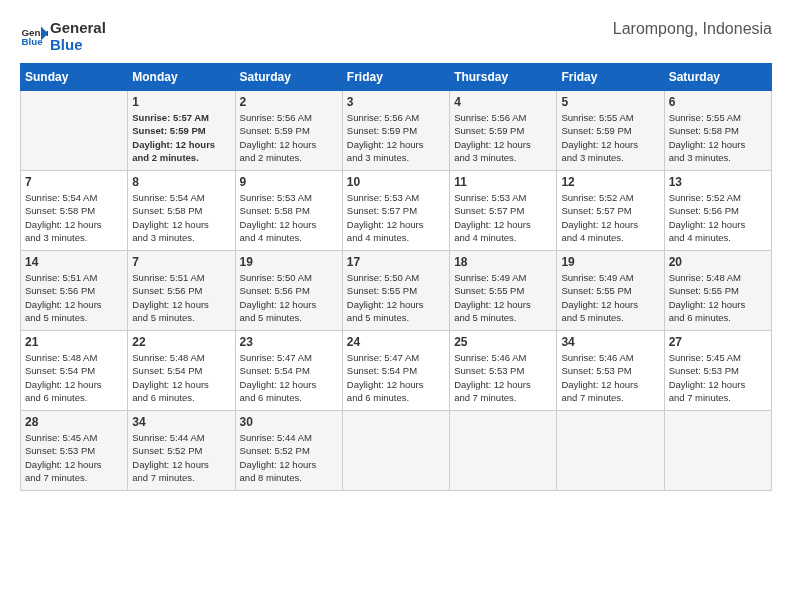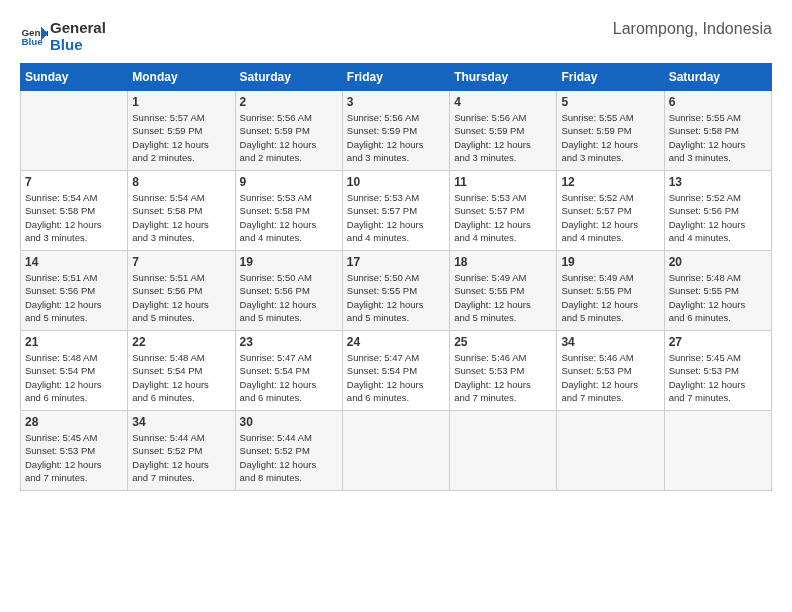--- a/index.html
+++ b/index.html
@@ -106,21 +106,21 @@
         <th>Thursday</th>
         <th>Friday</th>
         <th>Saturday</th>
       </tr>
   </thead>
   <tbody id="calendar-body">
   <tr class="row-shaded">
         <td class="empty-cell"></td>
         <td>
           <div class="day-number">1</div>
-          <div class="day-info" style="white-space: pre-line;">Sunrise: 5:57 AM
+          <div class="day-info" style="white-space: pre-line; font-weight: bold;">Sunrise: 5:57 AM
 Sunset: 5:59 PM
 Daylight: 12 hours
 and 2 minutes.</div>
         </td>
         <td>
           <div class="day-number">2</div>
           <div class="day-info" style="white-space: pre-line;">Sunrise: 5:56 AM
 Sunset: 5:59 PM
 Daylight: 12 hours
 and 2 minutes.</div>

